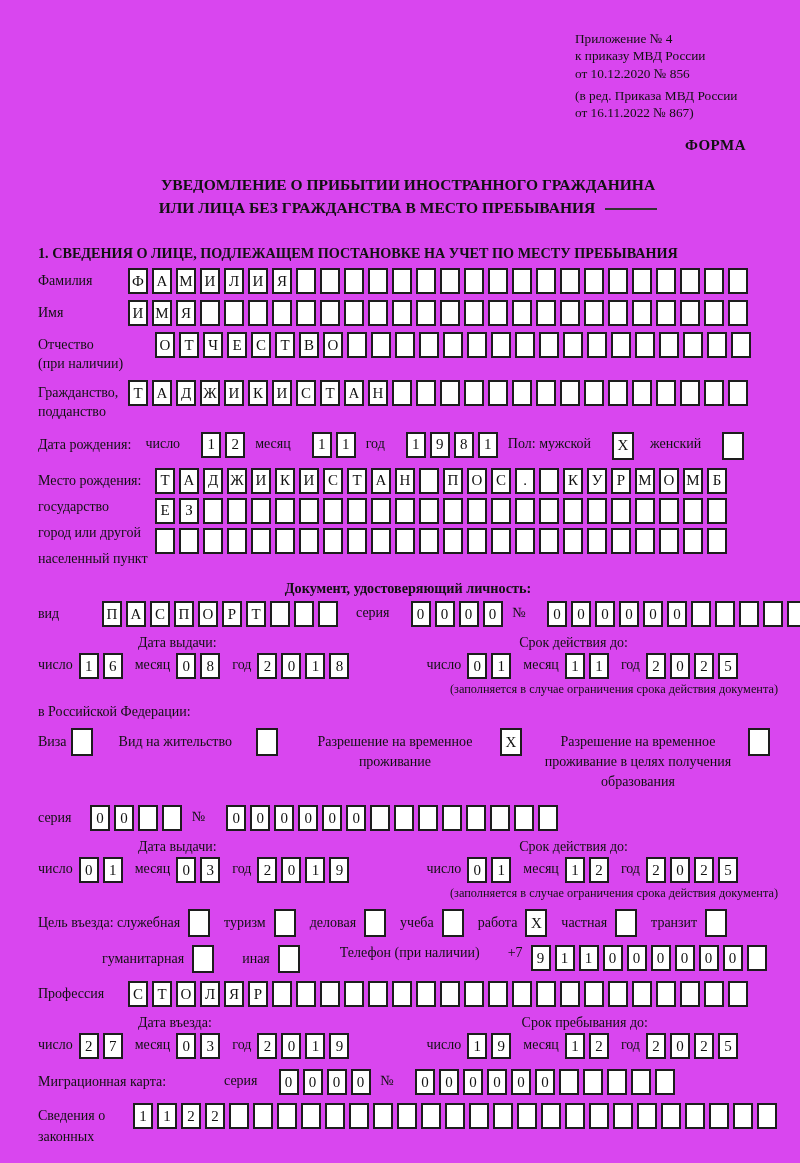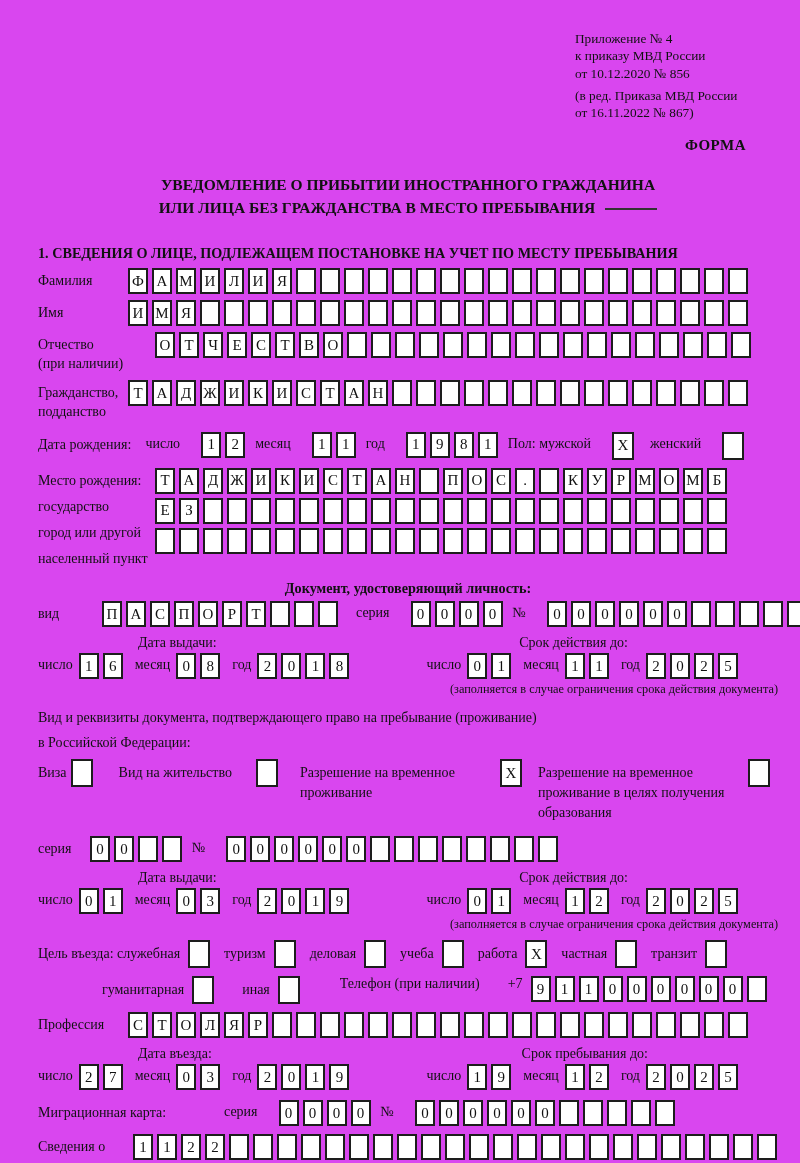--- a/index.html
+++ b/index.html
@@ -44,21 +44,21 @@
   .dgroup { display:flex; align-items:flex-start; }
   .dgroup .inlbl { padding-left:0; padding-right:6px; }
   .dgroup .boxes { margin-right:8px; }
   .dright { margin-left:auto; margin-right:28px; }
   .dates-note { text-align:right; font-size:12.3px; margin-top:3px; }
   .plain { margin-top:10px; line-height:1.5; }
   
   .opts { display:flex; align-items:flex-start; margin-top:6px; }
   .opt { display:flex; align-items:flex-start; }
   .opt-label { padding-top:4px; line-height:1.4; }
-  .opt-label.center { }
+  .opt-label.center { text-align:center; }
   .optw1 { width:190px; } .optw2 { width:200px; }
   .opt .cbx { margin-left:10px; }
   
   .pair { display:flex; align-items:center; }
   .pair .plabel { padding-right:8px; }
   .prow { display:flex; margin-top:8px; }
   .prow .pair { margin-right:10px; }
   .indent64 { margin-left:64px; }
   
   .rep { display:flex; margin-top:8px; }
@@ -418,21 +418,20 @@
       <span class="boxes">
           <span class="cell">2</span>
           <span class="cell">0</span>
           <span class="cell">2</span>
           <span class="cell">5</span>
         </span>
     </span>
   </div>
   <div class="dates-note">(заполняется в случае ограничения срока действия документа)</div>
 
-  <div class="plain">Вид и реквизиты документа, подтверждающего право на пребывание (проживание)</div>
   <div class="plain" style="margin-top:4px;">в Российской Федерации:</div>
 
   <div class="opts">
     <span class="opt">
       <span class="opt-label">Виза</span>
       <span class="boxes cbx" style="margin-left:4px;">
           <span class="cell"></span>
         </span>
     </span>
     <span class="opt" style="margin-left:22px;">

